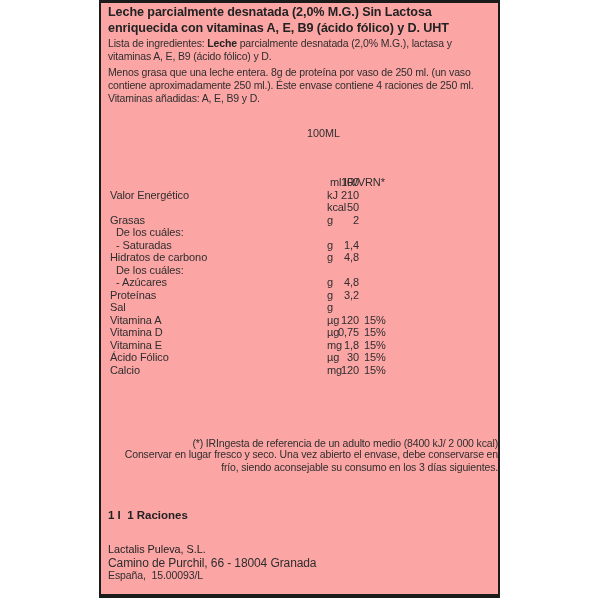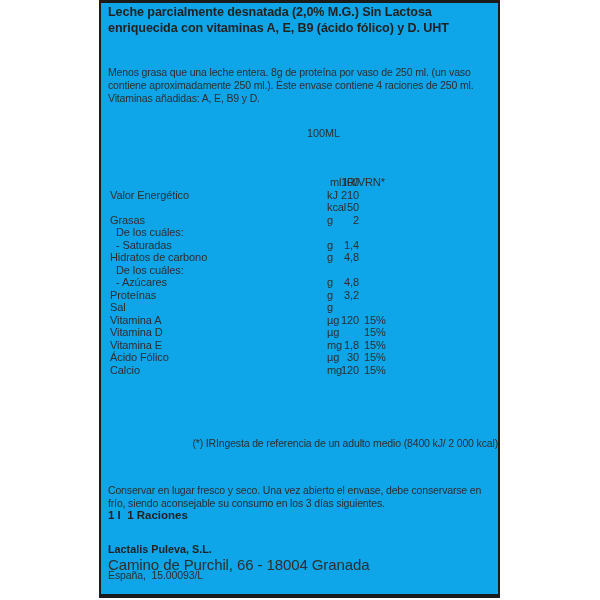--- a/index.html
+++ b/index.html
@@ -2,21 +2,21 @@
 <html><head>
 <meta charset="utf-8">
 <style>
   html,body{margin:0;padding:0;background:#ffffff;}
   .sheet{
     position:relative;width:600px;height:600px;background:#ffffff;overflow:hidden;
     font-family:"Liberation Sans", sans-serif;color:#2e2e2e;
   }
   .panel{
     position:absolute;left:99px;top:0;width:401px;height:598px;
-    box-sizing:border-box;background:#0ea5e9;
+    box-sizing:border-box;background:#fca5a5;
     border:2px solid #1b1b1b;border-top-width:3px;border-bottom-width:4px;
   }
   .abs{position:absolute;}
   .pre{white-space:pre-line;}
   .title{
     left:7px;top:2px;width:390px;
     font-size:12.6px;font-weight:bold;line-height:15.5px;color:#222;
     letter-spacing:-0.1px;
   }
   .para{
@@ -30,38 +30,40 @@
   }
   .ntable{position:absolute;left:0;top:173px;width:100%;}
   .nrow{position:relative;height:12.5px;font-size:11px;line-height:12px;letter-spacing:-0.1px;}
   .nlabel{position:absolute;left:9px;white-space:pre;}
   .nlabel.indent{left:15px;}
   .nnum{position:absolute;left:0;width:226px;text-align:right;white-space:pre;margin-left:32px;}
   .nunit{position:absolute;left:226px;white-space:pre;}
   .npct{position:absolute;left:263px;white-space:pre;}
   .nref{position:absolute;left:243px;white-space:pre;}
   .footnote{top:434px;text-align:right;}
-  .storage{top:481px;}
+  .storage{top:445px;text-align:right;}
   .servings{
     left:7px;top:506px;font-size:11.5px;font-weight:bold;color:#222;white-space:pre;
   }
-  .mfr-name{left:7px;top:540px;font-size:10.8px;font-weight:bold;color:#222;white-space:pre;}
-  .mfr-address{left:7px;top:553px;font-size:15px;letter-spacing:-0.1px;white-space:pre;}
+  .mfr-name{left:7px;top:540px;font-size:10.8px;font-weight:normal;color:#222;white-space:pre;}
+  .mfr-address{left:7px;top:553px;font-size:12px;letter-spacing:-0.1px;white-space:pre;}
   .mfr-country{left:7px;top:566px;font-size:10.5px;letter-spacing:-0.1px;white-space:pre;}
   b.inline{font-weight:bold;color:#222;}
 </style>
 </head>
 <body>
 
 <div class="sheet">
   <div class="panel">
 
     <div class="abs title pre">Leche parcialmente desnatada (2,0% M.G.) Sin Lactosa
 enriquecida con vitaminas A, E, B9 (ácido fólico) y D. UHT</div>
 
+    <div class="abs para ingredients pre"><span>Lista de ingredientes: </span><b class="inline">Leche</b><span class="pre"> parcialmente desnatada (2,0% M.G.), lactasa y
+vitaminas A, E, B9 (ácido fólico) y D.</span></div>
 
     <div class="abs para description pre">Menos grasa que una leche entera. 8g de proteína por vaso de 250 ml. (un vaso
 contiene aproximadamente 250 ml.). Éste envase contiene 4 raciones de 250 ml.
 Vitaminas añadidas: A, E, B9 y D.</div>
 
     <div class="abs serving-header">100ML</div>
 
     <div class="ntable">
 
       <div class="nrow">
@@ -130,20 +132,21 @@
         <span class="npct"></span>
       </div>
       <div class="nrow">
         <span class="nlabel">Vitamina A</span>
         <span class="nnum">120</span>
         <span class="nunit">µg</span>
         <span class="npct">15%</span>
       </div>
       <div class="nrow">
         <span class="nlabel">Vitamina D</span>
+        <span class="nnum">0,75</span>
         <span class="nunit">µg</span>
         <span class="npct">15%</span>
       </div>
       <div class="nrow">
         <span class="nlabel">Vitamina E</span>
         <span class="nnum">1,8</span>
         <span class="nunit">mg</span>
         <span class="npct">15%</span>
       </div>
       <div class="nrow">

